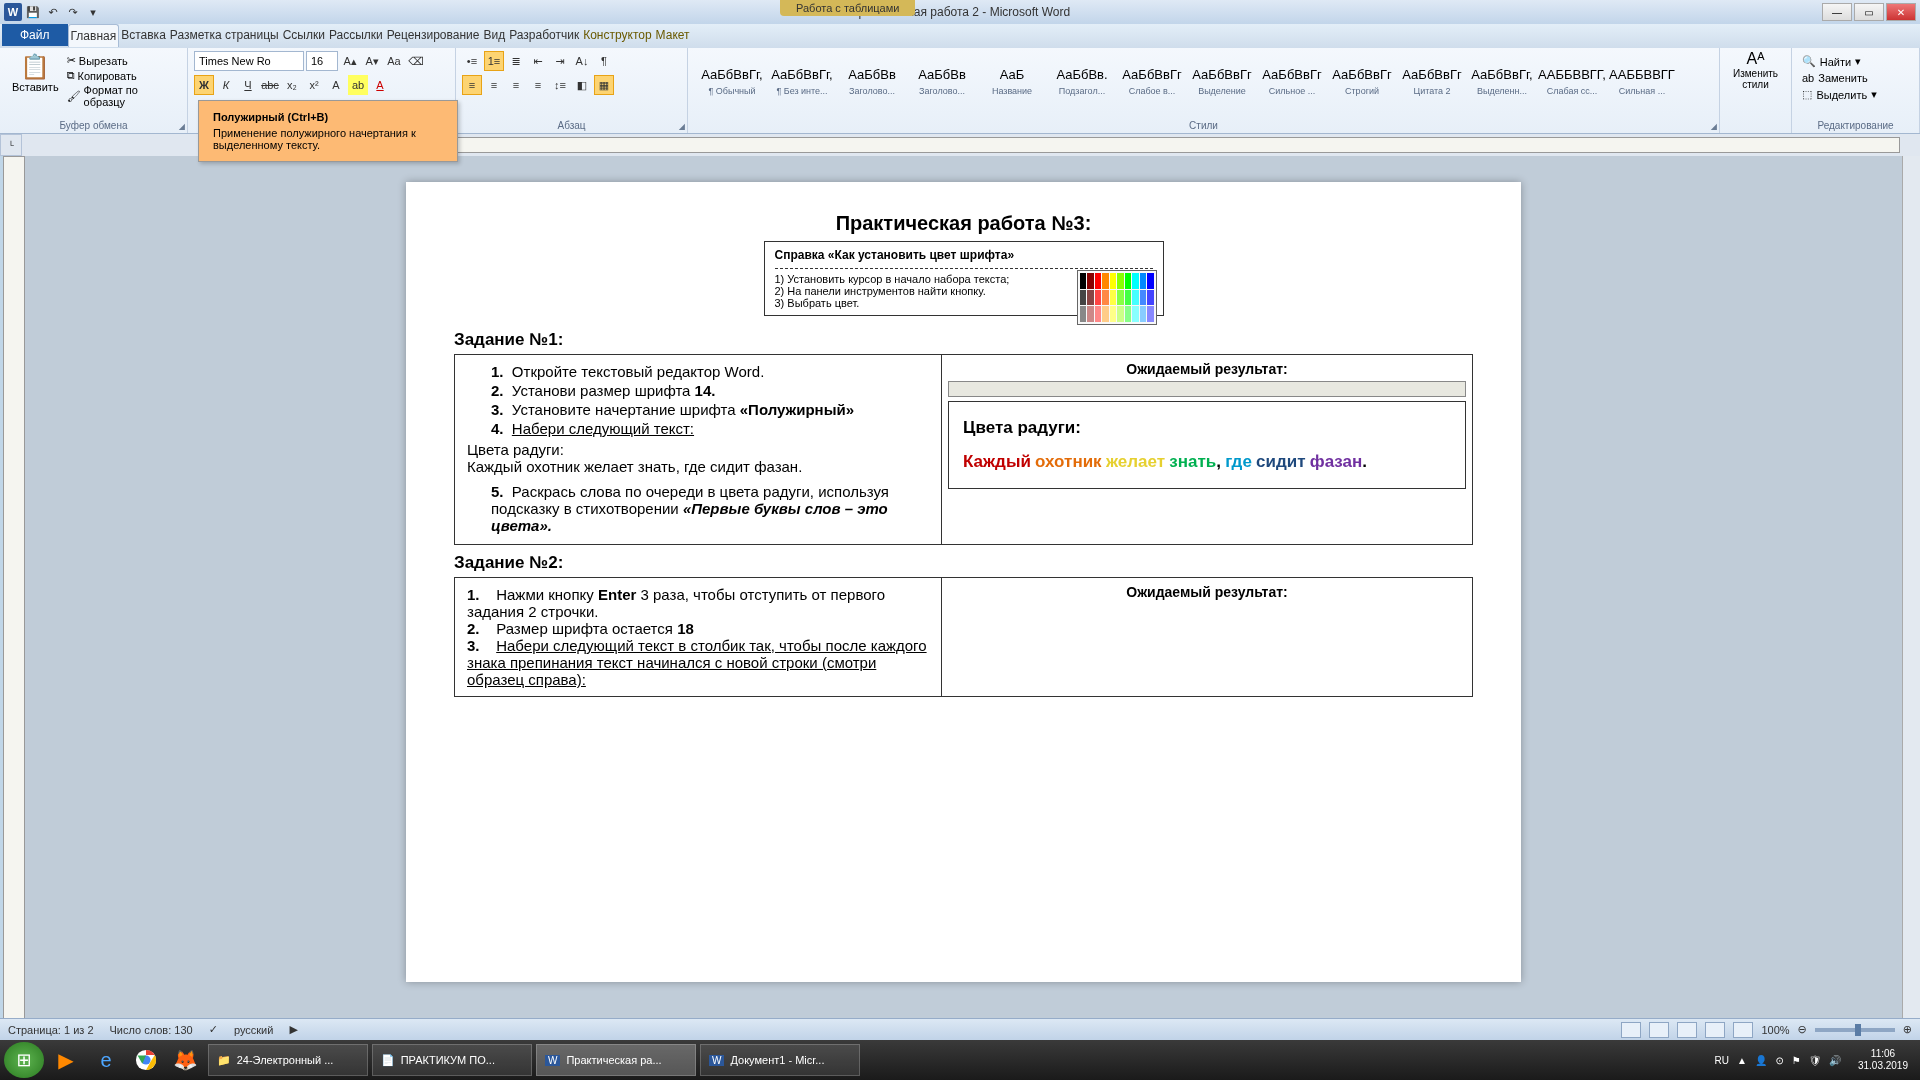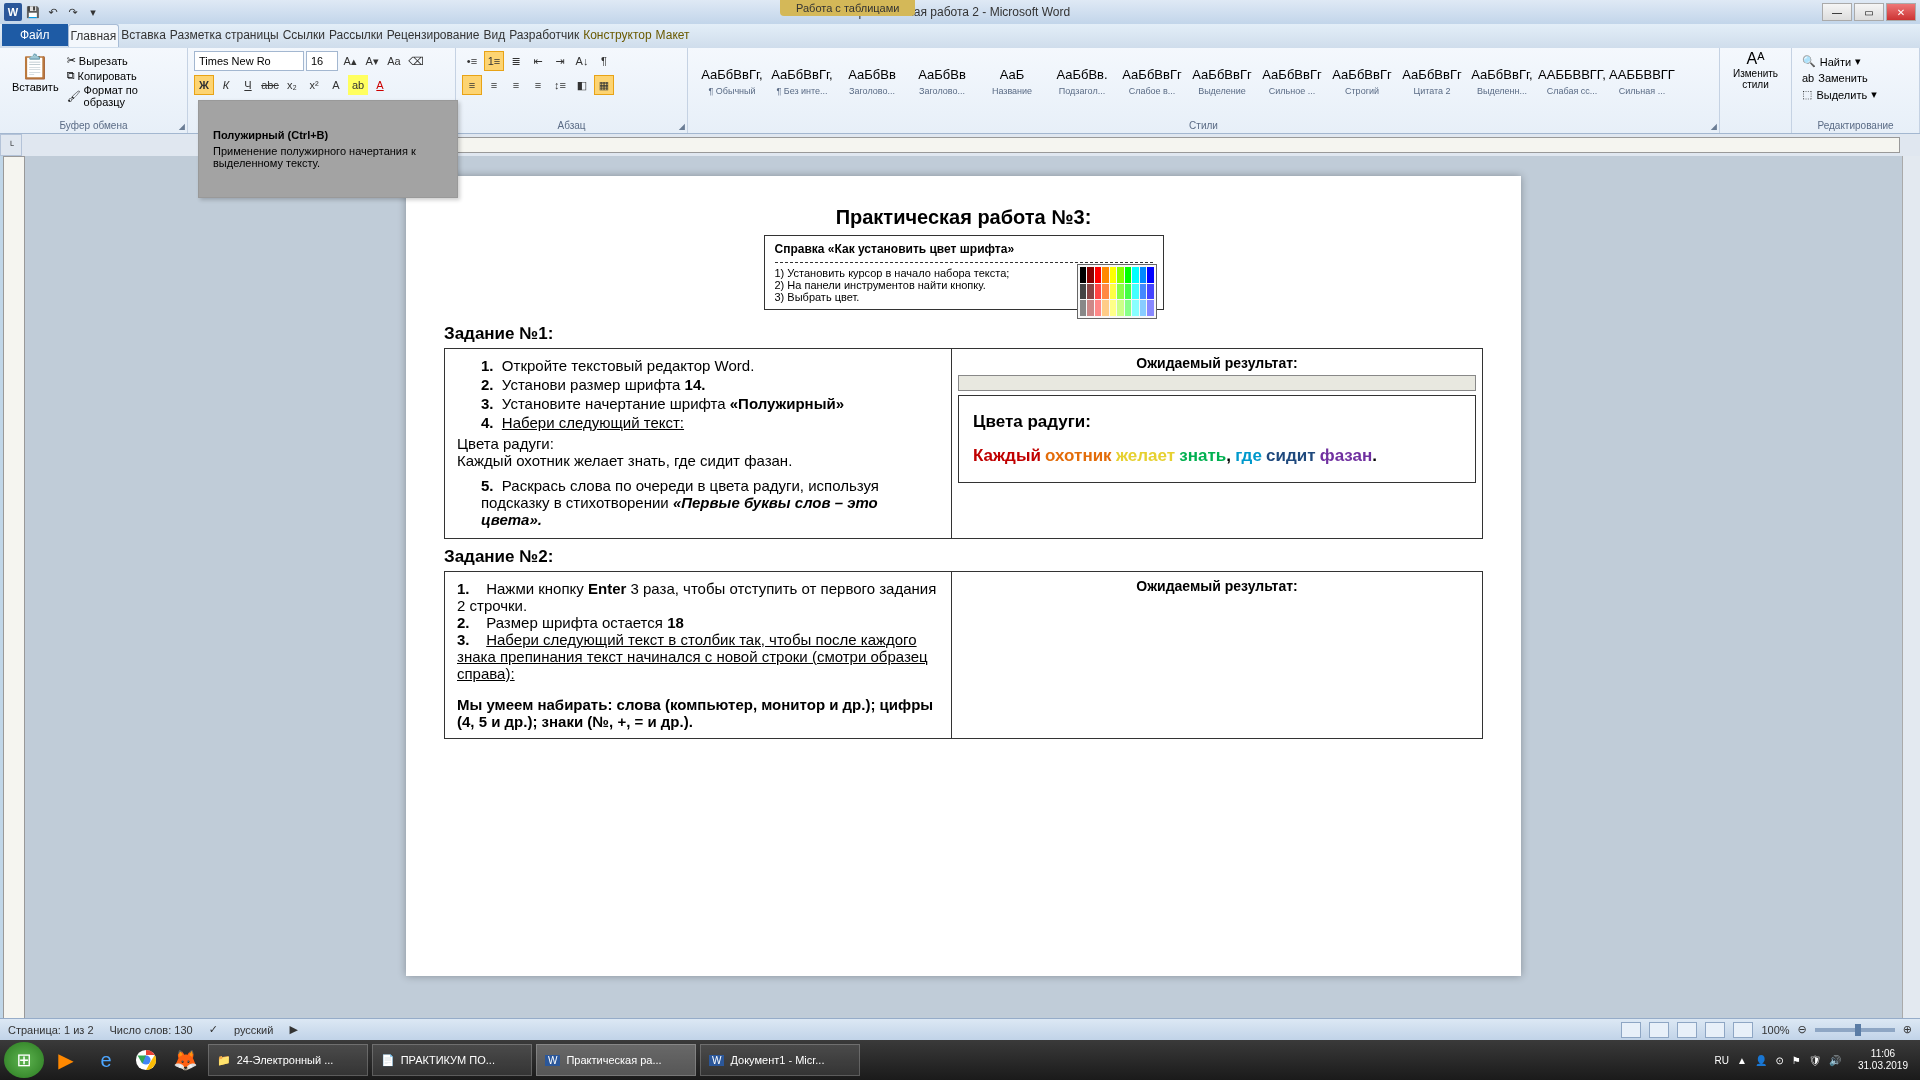--- a/index.html
+++ b/index.html
@@ -46,35 +46,35 @@
     
     .styles-gallery { display: flex; padding: 2px 4px; gap: 2px; }
     .style-item { width: 68px; height: 56px; border: 1px solid transparent; display: flex; flex-direction: column; align-items: center; justify-content: center; font-size: 9px; }
     .style-preview { font-size: 13px; margin-bottom: 4px; }
     .style-label { color: #5a6b85; white-space: nowrap; overflow: hidden; text-overflow: ellipsis; width: 60px; text-align: center; }
     
     .vert-group { display: flex; flex-direction: column; align-items: center; padding: 2px 8px; }
     .edit-row { display: flex; align-items: center; gap: 4px; font-size: 11px; padding: 2px; }
     
     
-    .tooltip { position: absolute; top: 100px; left: 198px; background: #a3a3a3; border: 1px solid #999; padding: 28px 14px; width: 260px; font-size: 11px; box-shadow: 2px 2px 4px rgba(0,0,0,0.2); z-index: 100; }
+    .tooltip { position: absolute; top: 100px; left: 198px; background: #fdba74; border: 1px solid #999; padding: 10px 14px; width: 260px; font-size: 11px; box-shadow: 2px 2px 4px rgba(0,0,0,0.2); z-index: 100; }
     .tooltip-title { font-weight: bold; margin-bottom: 4px; }
     
     
     .ruler-area { display: flex; background: #e0e7f0; height: 22px; }
     .ruler-corner { width: 22px; display: flex; align-items: center; justify-content: center; border: 1px solid #b4c3d8; font-size: 8px; }
     .h-ruler { flex: 1; background: #f5f5f0; border: 1px solid #999; position: relative; margin: 3px 20px 3px 400px; }
     
     
     .doc-wrapper { display: flex; height: calc(100% - 180px); }
     .v-ruler { width: 22px; background: #f5f5f0; border: 1px solid #999; margin: 0 0 0 3px; }
     .doc-scroll { flex: 1; background: #c0ccd8; overflow: auto; position: relative; }
     .right-scrollbar { width: 18px; background: #e3e9f0; border-left: 1px solid #aaa; }
     
-    .page { background: white; width: 1115px; margin: 20px auto 20px; padding: 30px 38px; box-shadow: 0 0 8px rgba(0,0,0,0.3); min-height: 800px; font-family: 'Times New Roman', serif; }
+    .page { background: white; width: 1115px; margin: 26px auto 20px; padding: 30px 48px; box-shadow: 0 0 8px rgba(0,0,0,0.3); min-height: 800px; font-family: 'Times New Roman', serif; }
     .doc-h1 { text-align: center; font-weight: bold; font-size: 20px; margin-bottom: 6px; }
     .doc-h2 { text-align: center; font-weight: bold; font-size: 17px; margin-bottom: 10px; }
     
     .help-box { border: 1px solid #333; width: 400px; margin: 0 auto 14px; padding: 6px 10px; font-size: 12px; position: relative; }
     .help-title { font-weight: bold; margin-bottom: 6px; }
     .help-divider { border-top: 1px dashed #333; margin: 4px 0; }
     .help-list { font-size: 11px; }
     .color-picker-mock { position: absolute; right: 6px; top: 28px; width: 80px; height: 55px; border: 1px solid #666; background: #f8f8f8; display: grid; grid-template-columns: repeat(10, 1fr); gap: 1px; padding: 2px; }
     .color-cell { background: #888; }
     
@@ -395,21 +395,20 @@
           </div>
         </div>
       </div>
 
       <div class="task-title">Задание №2:</div>
       <div class="task-grid">
         <div class="task-left">
           <div><b>1.</b>&nbsp;&nbsp;&nbsp;&nbsp;<span>Нажми кнопку </span><b>Enter</b><span> 3 раза, чтобы отступить от первого задания 2 строчки.</span></div>
           <div><b>2.</b>&nbsp;&nbsp;&nbsp;&nbsp;<span>Размер шрифта остается </span><b>18</b></div>
           <div><b>3.</b>&nbsp;&nbsp;&nbsp;&nbsp;<u>Набери следующий текст в столбик так, чтобы после каждого знака препинания текст начинался с новой строки (смотри образец справа):</u></div>
-          <div style="margin-top:14px"><b>Мы умеем набирать: слова (компьютер, монитор и др.); цифры (4, 5 и др.); знаки (№, +, = и др.).</b></div>
         </div>
         <div class="task-right">
           <div class="expected-title">Ожидаемый результат:</div>
         </div>
       </div>
     </div>
   </div>
   <div class="right-scrollbar"></div>
 </div>
 

